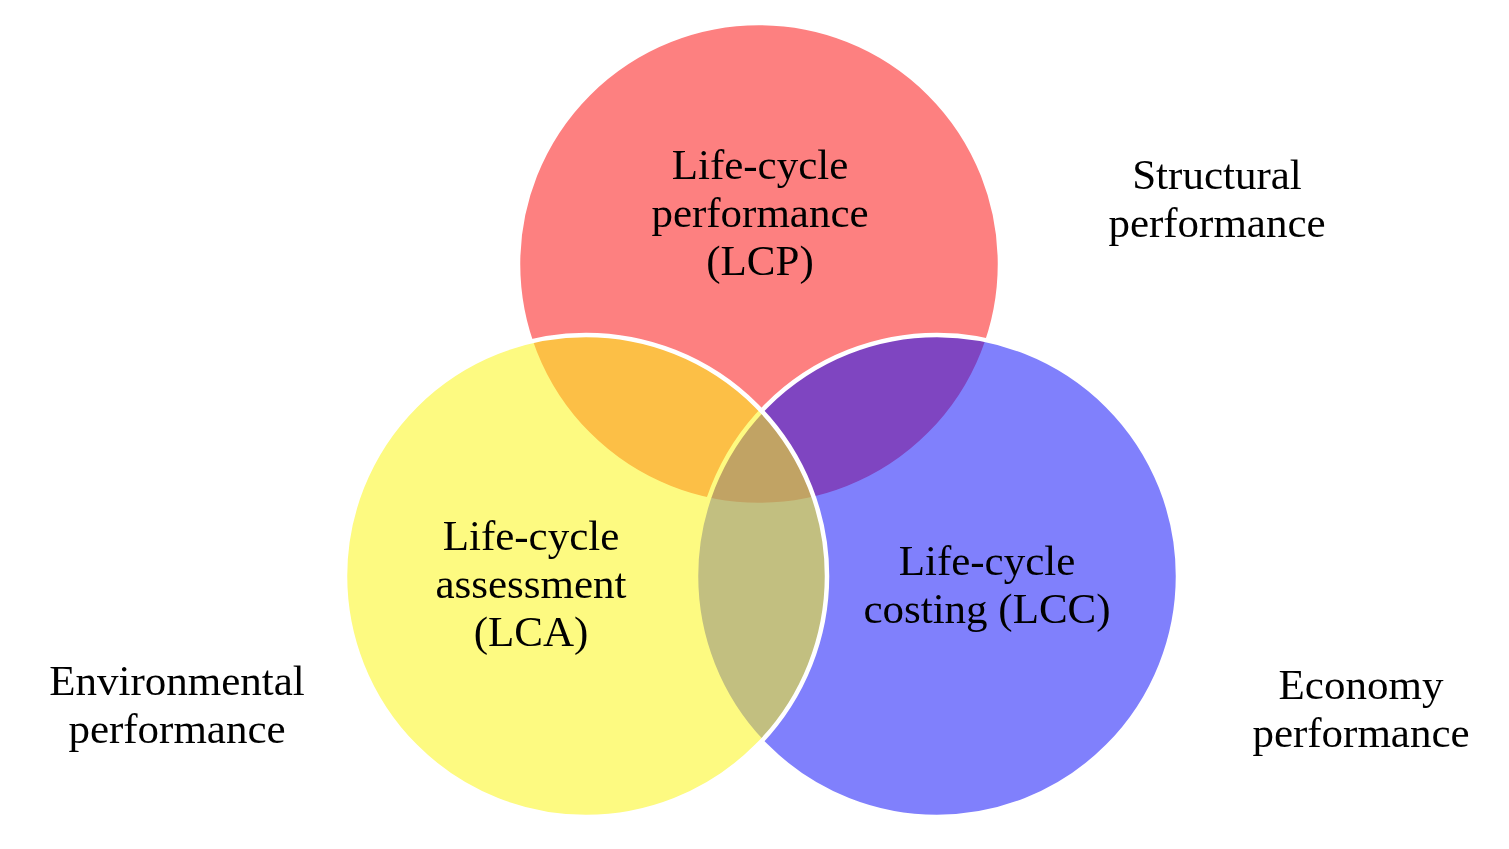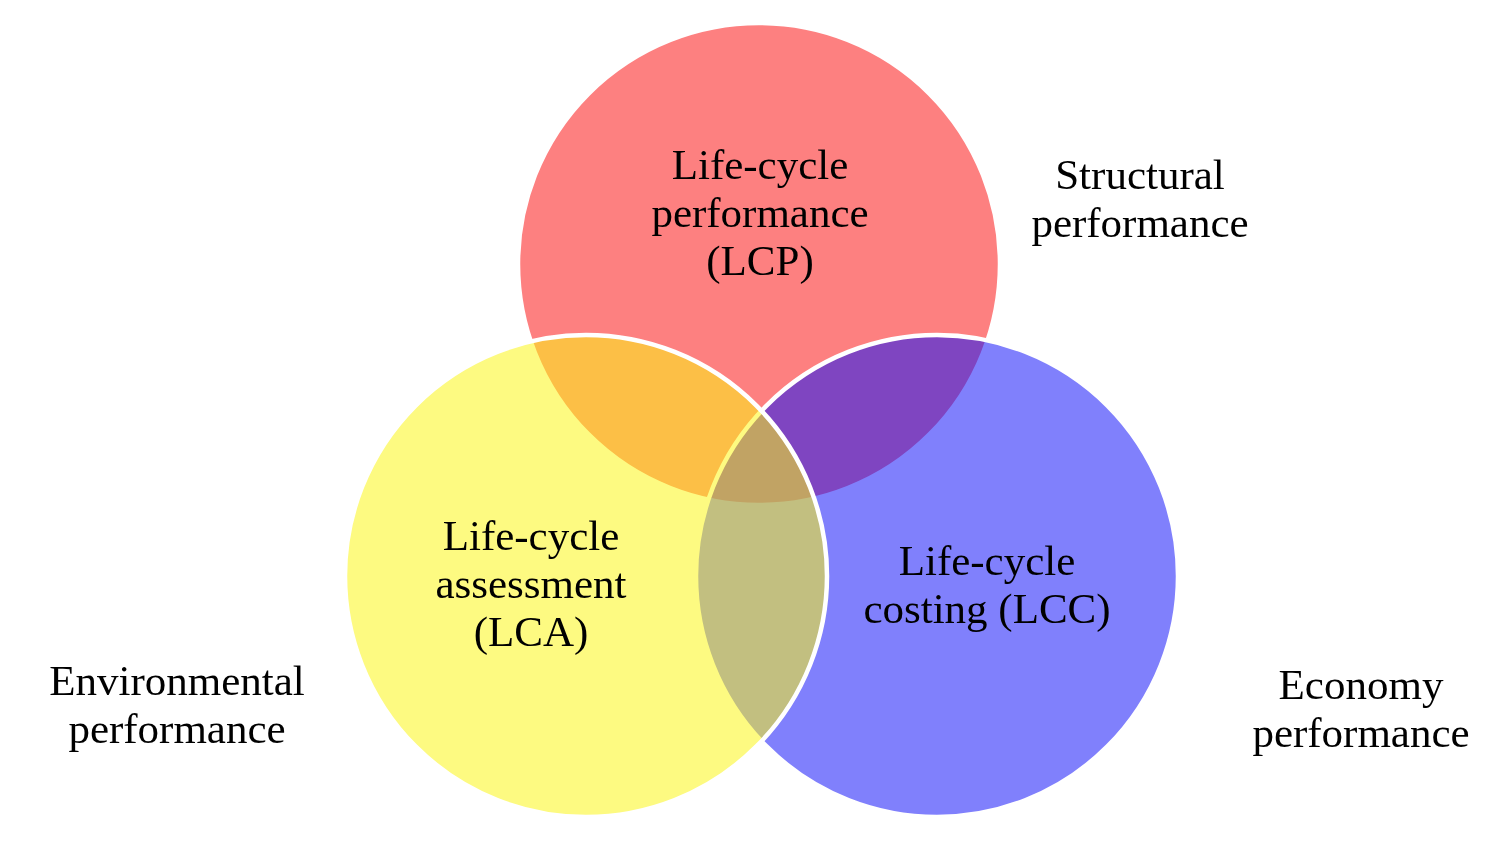--- a/index.html
+++ b/index.html
@@ -17,21 +17,21 @@
     position: absolute;
     text-align: center;
     white-space: pre-line;
     color: #000000;
     font-size: 43px;
     line-height: 48px;
   }
   .lbl-lcp          { left: 540px;  top: 141px; width: 440px; }
   .lbl-lca          { left: 311px;  top: 512px; width: 440px; }
   .lbl-lcc          { left: 767px;  top: 537px; width: 440px; }
-  .lbl-structural   { left: 920px;  top: 151px; width: 440px; }
+  .lbl-structural   { left: 997px;  top: 151px; width: 440px; }
   .lbl-environmental{ left: -13px;  top: 657px; width: 380px; }
   .lbl-economy      { left: 1171px; top: 661px; width: 380px; }
 </style>
 </head>
 <body>
 
 <div class="canvas">
 
   <svg class="venn-svg" width="1509" height="849" viewBox="0 0 1509 849">
     <circle class="venn-circle" cx="759" cy="264" r="241" fill="rgba(251,17,17,0.535)"></circle>

